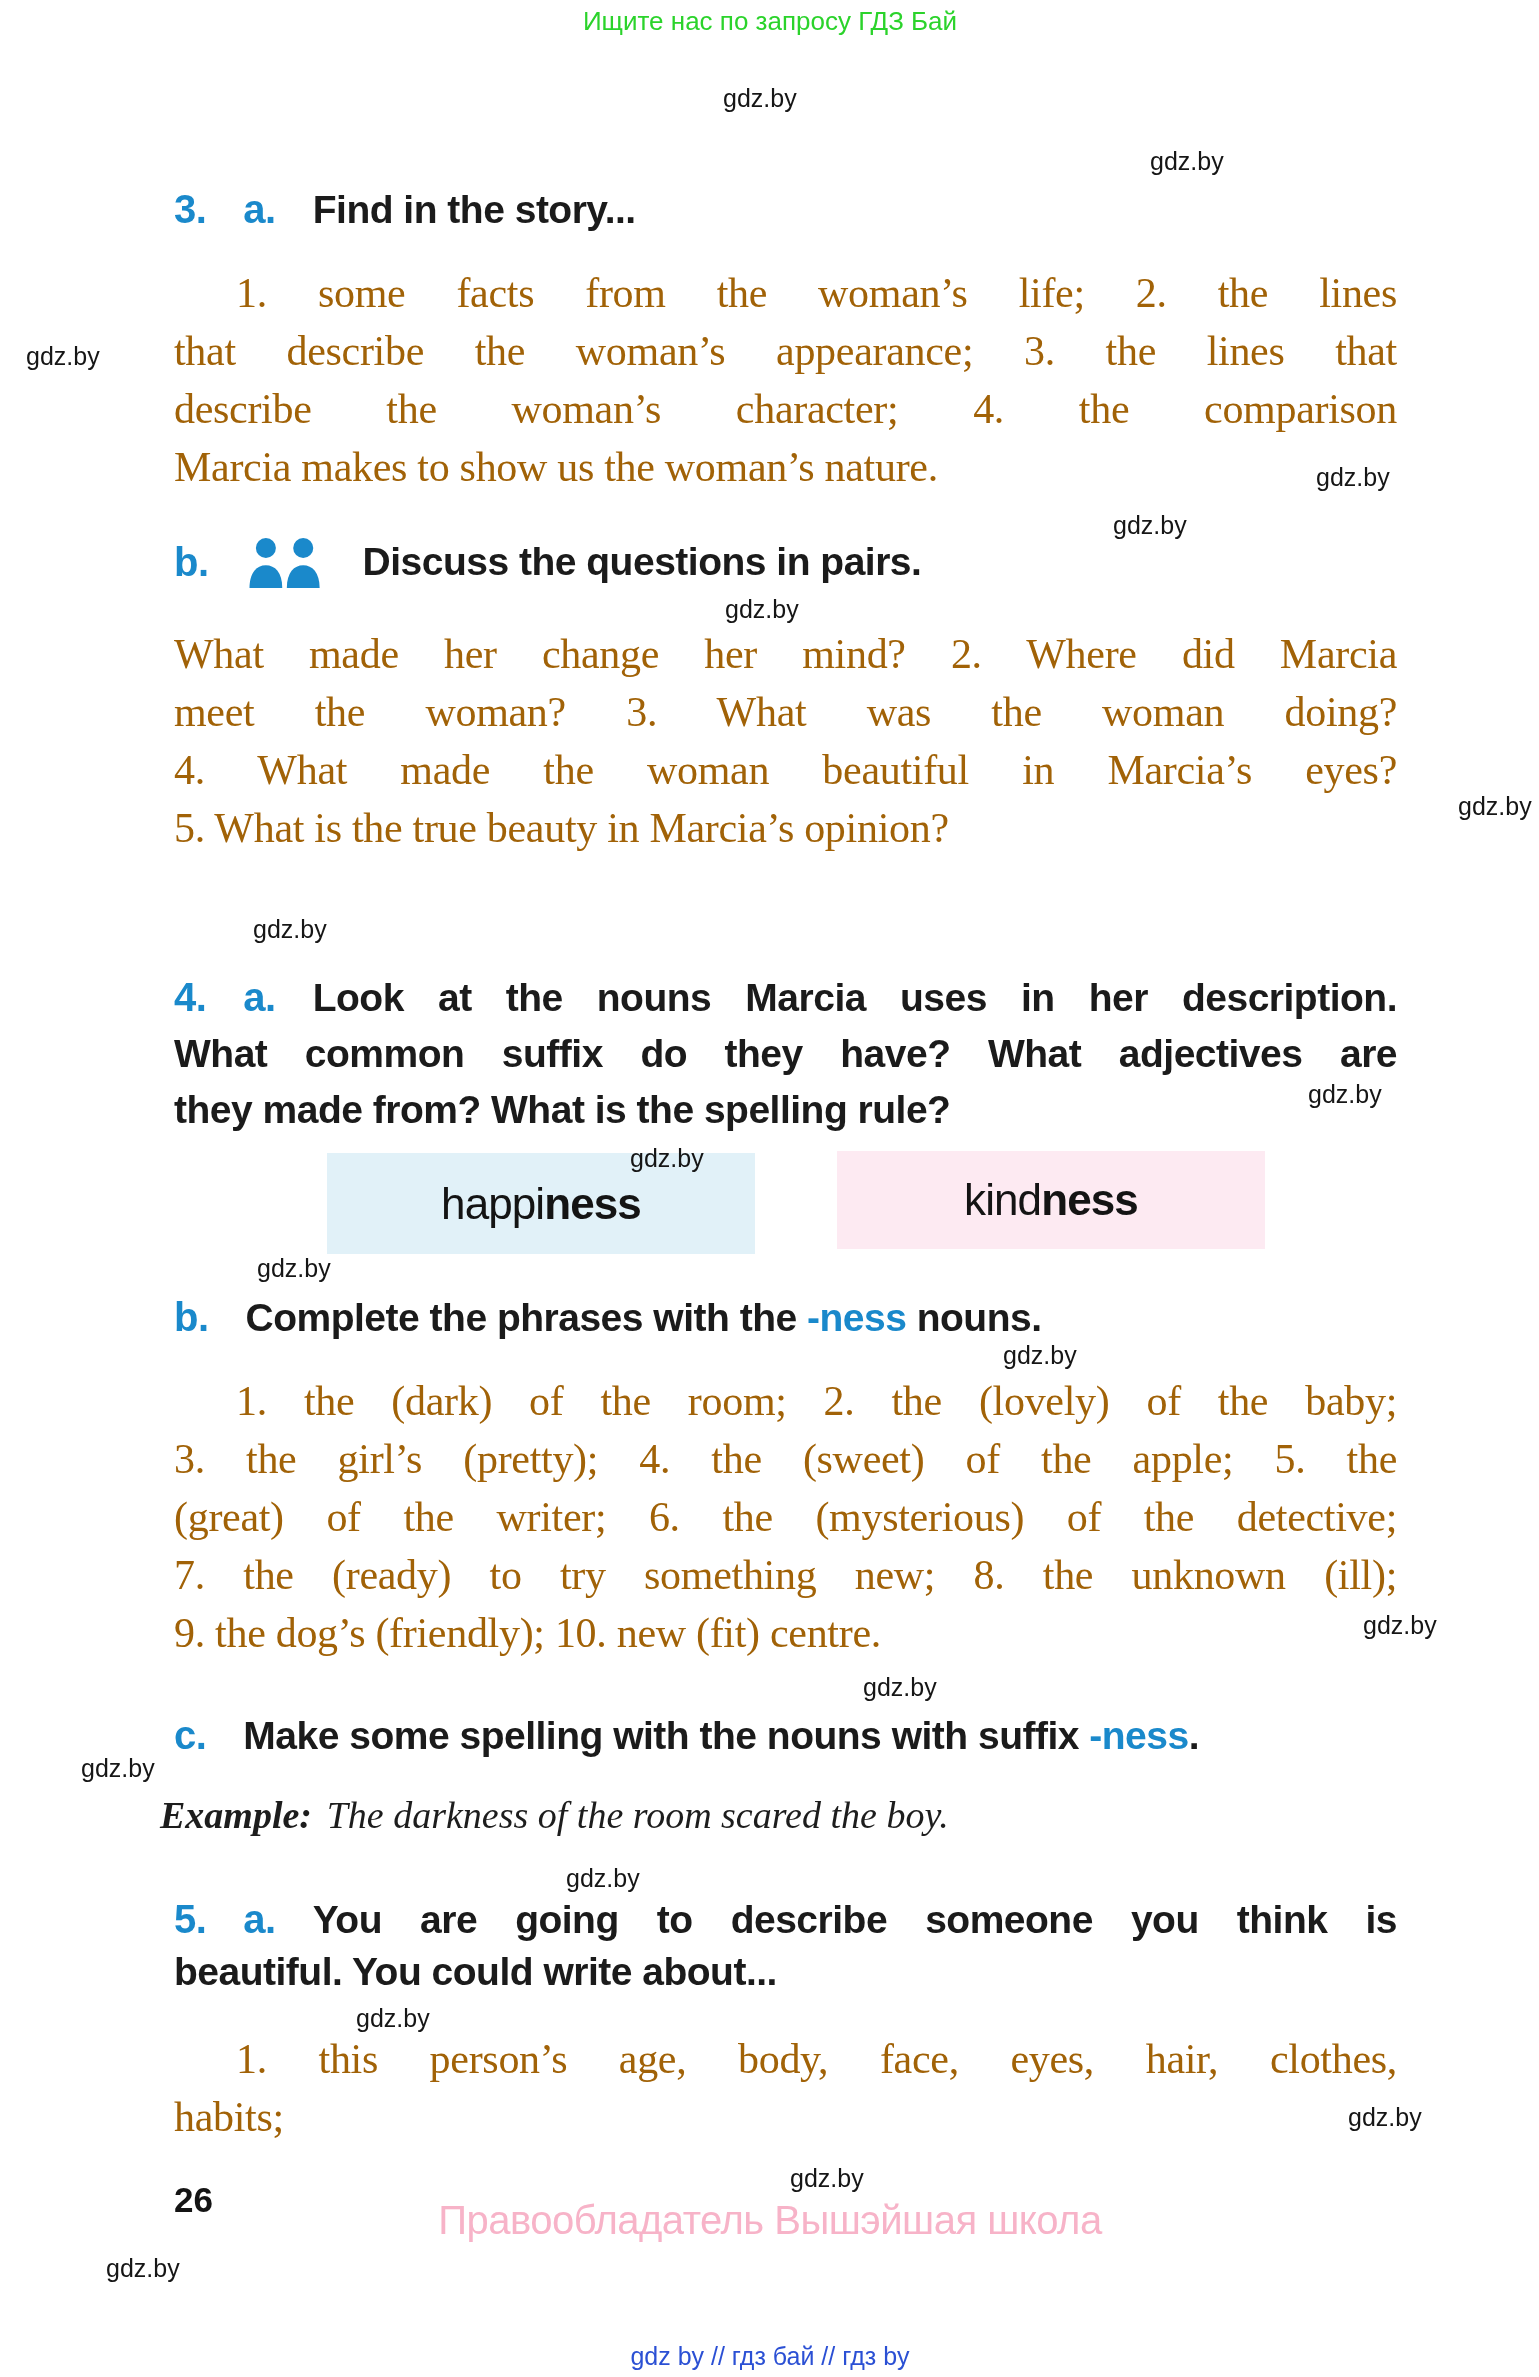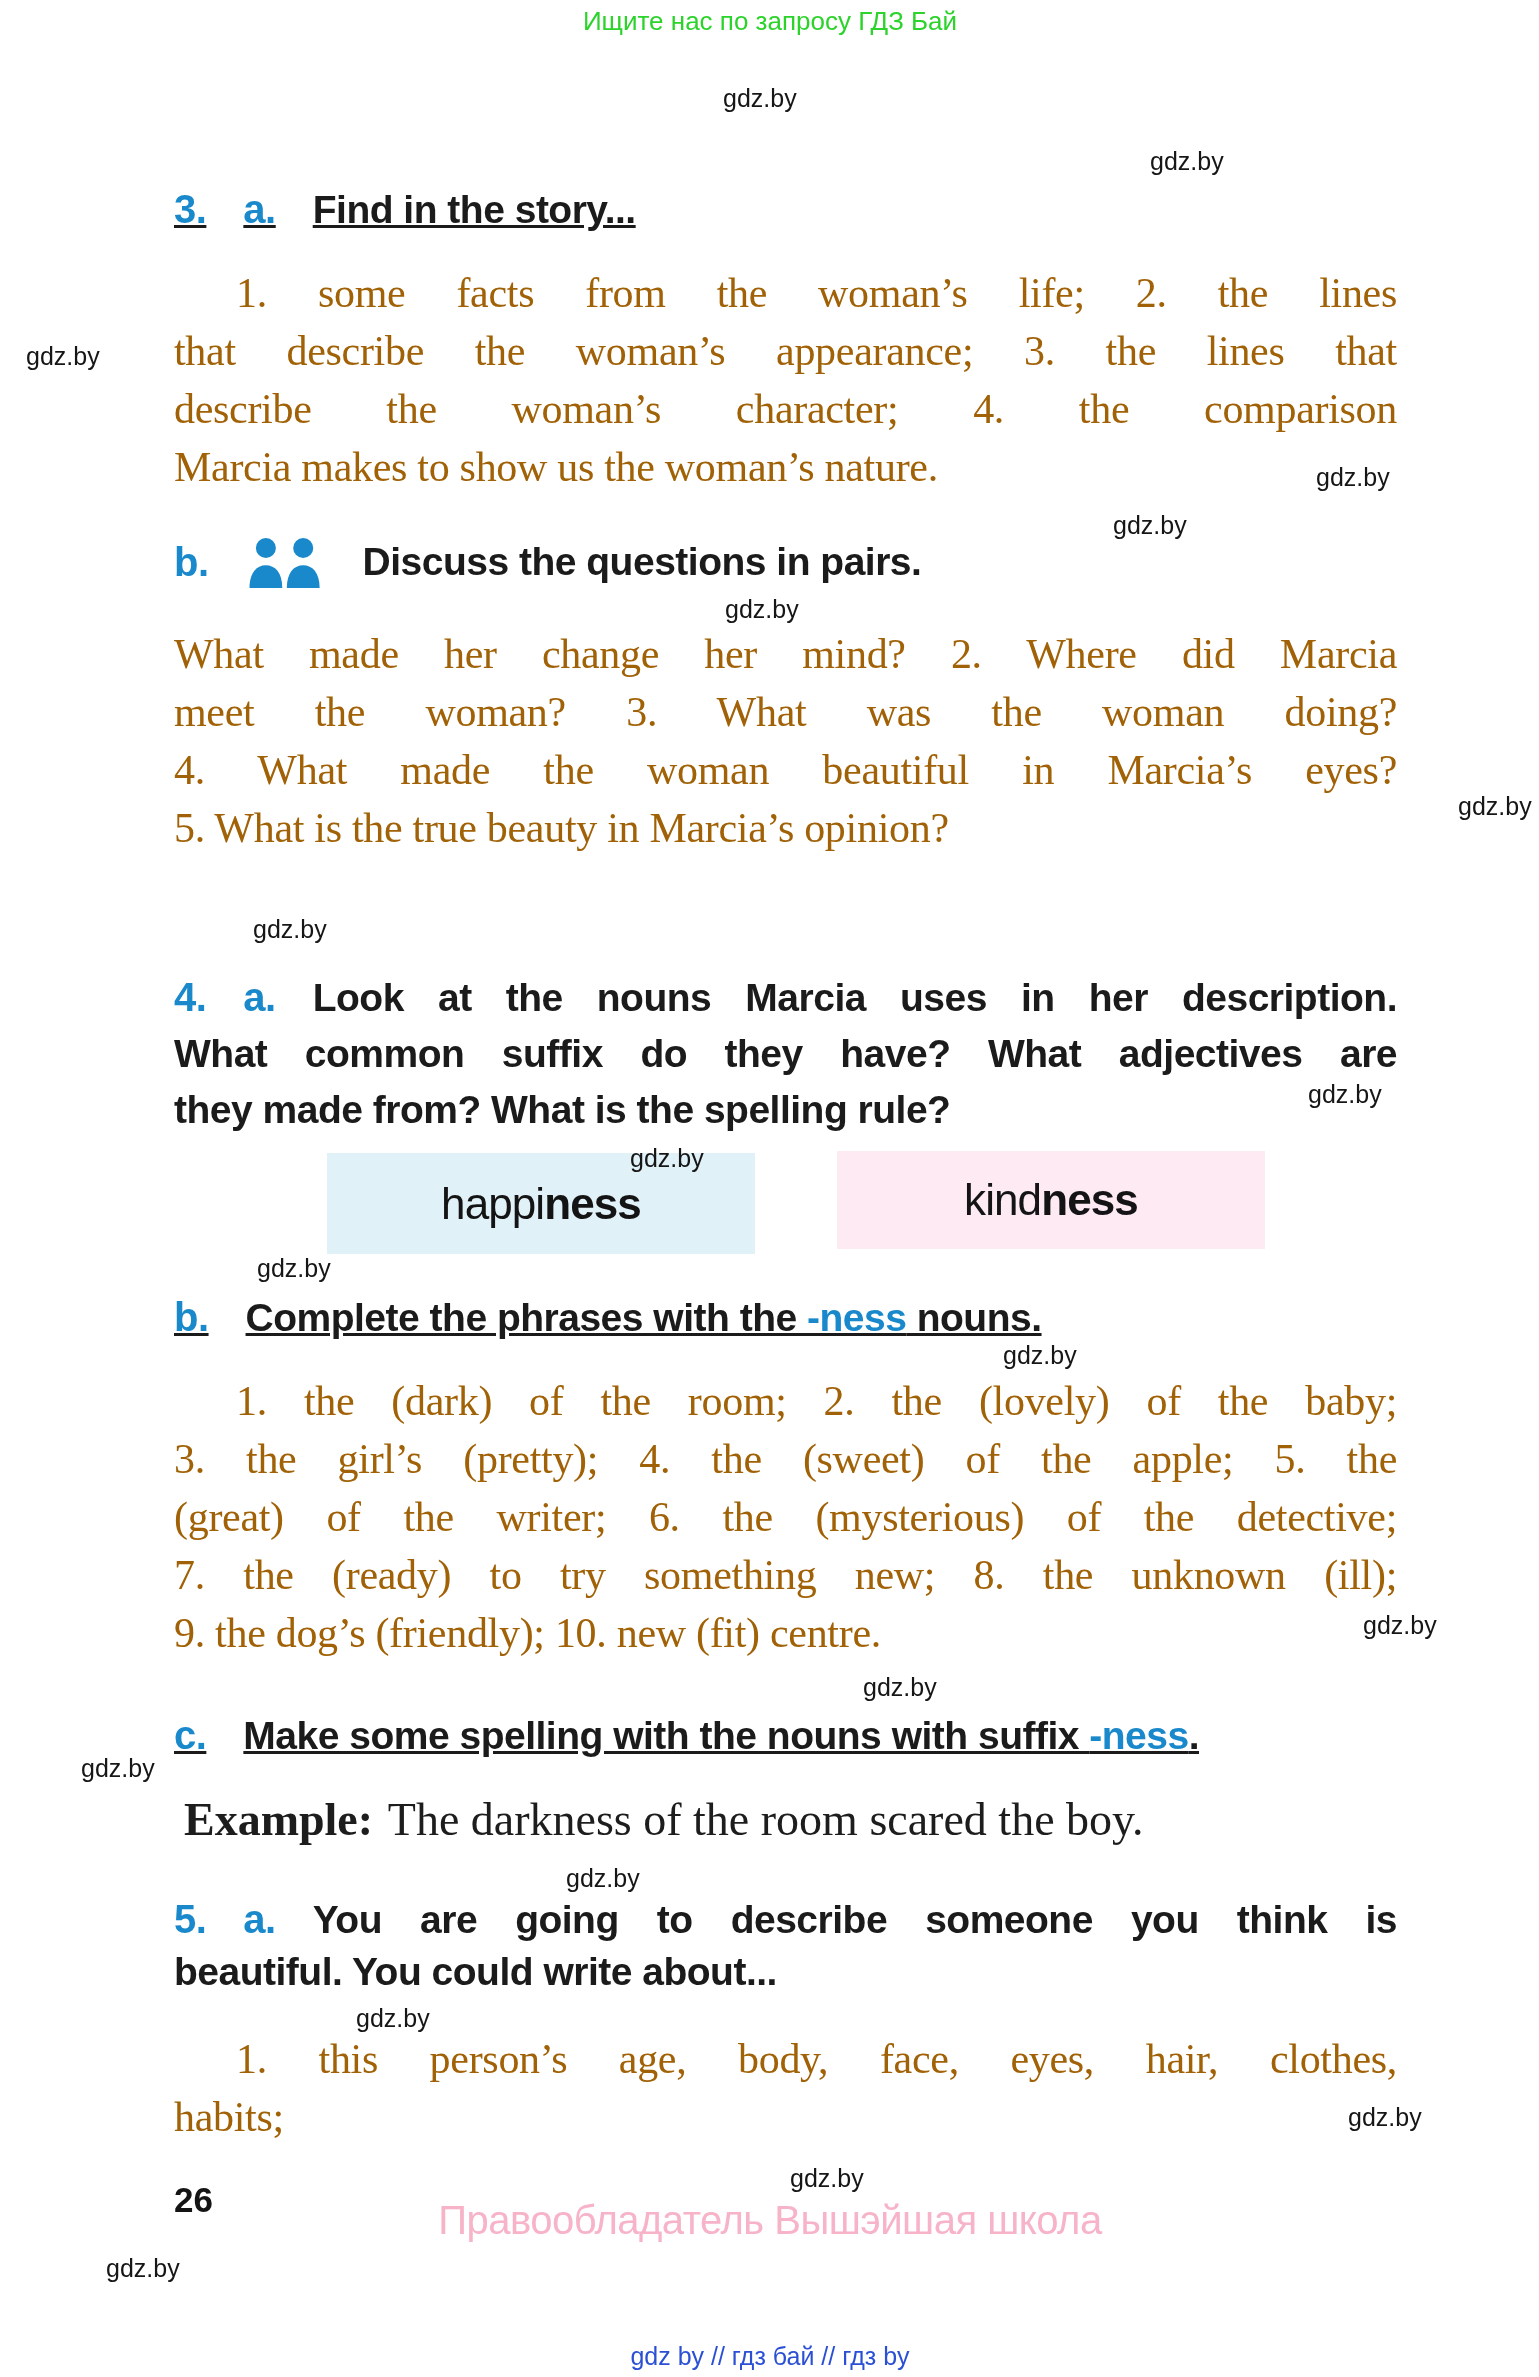--- a/index.html
+++ b/index.html
@@ -17,21 +17,21 @@
   .wm{
     position:absolute;font:25px "Liberation Sans",sans-serif;color:#161616;
     white-space:nowrap;z-index:9;
   }
   
   .h-block{
     position:absolute;left:174px;width:1223px;
     font-family:"Liberation Sans",sans-serif;font-weight:bold;
     font-size:39px;line-height:56px;letter-spacing:-0.5px;color:#1b1b1b;
   }
-  .h-single{white-space:nowrap;text-decoration:underline;}
+  .h-single{white-space:nowrap;}
   .enum{color:var(--accent-blue,#1a89cb);font-size:40px;margin-right:37px;}
   .suffix-blue{color:var(--accent-blue,#1a89cb);text-align:right;}
   .hline{width:1223px;}
   .hline.j{text-align:justify;text-align-last:justify;}
   .h-flex{display:flex;align-items:flex-start;white-space:nowrap;}
   .h-flex .enum{margin-right:40px;}
   .pair-icon{margin:3.7px 42px 0 0;flex:0 0 auto;}
   
   .para{
     position:absolute;left:174px;width:1223px;
@@ -45,22 +45,22 @@
   .word-box{
     position:absolute;display:flex;align-items:center;justify-content:center;
     font-family:"Liberation Sans",sans-serif;font-size:44px;color:#141414;
     letter-spacing:-0.9px;
   }
   .word-box .suf{font-weight:bold;}
   #happiness-box{left:327px;top:1153px;width:428px;height:101px;background:var(--happiness-bg,#e1f1f8);}
   #kindness-box{left:837px;top:1151px;width:428px;height:98px;background:var(--kindness-bg,#fdeaf2);}
   
   .example{
-    position:absolute;left:184px;top:1793px;width:1286px;
-    font-family:"Liberation Serif",serif;font-size:46px;
+    position:absolute;left:160px;top:1793px;width:1286px;
+    font-family:"Liberation Serif",serif;font-style:italic;font-size:38px;
     white-space:nowrap;color:#1d1d1d;
   }
   .example .ex-label{font-weight:bold;margin-right:14.7px;}
   
   .page-num{
     position:absolute;left:174px;top:2180px;
     font:bold 35px "Liberation Sans",sans-serif;color:#141414;
   }
   .copyright{
     position:absolute;left:0;top:2198px;width:100%;text-align:center;

